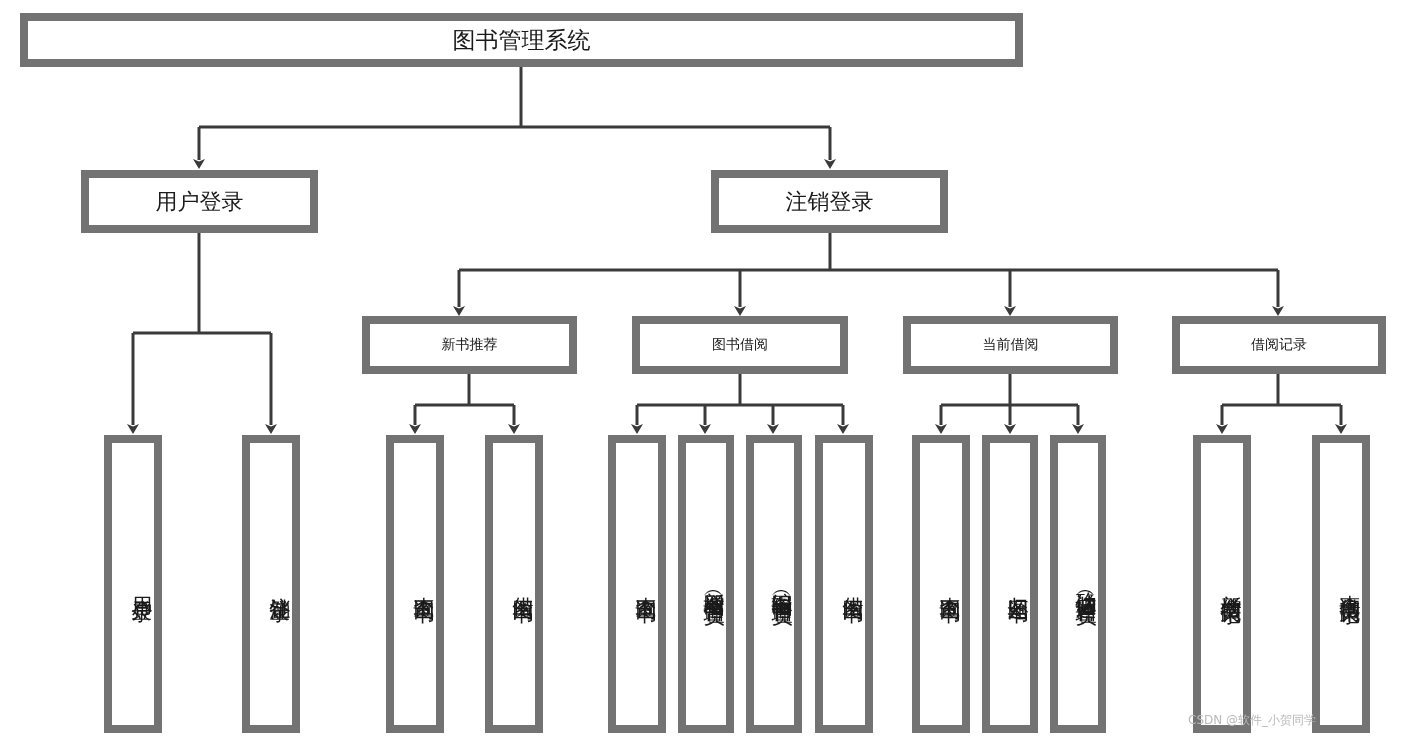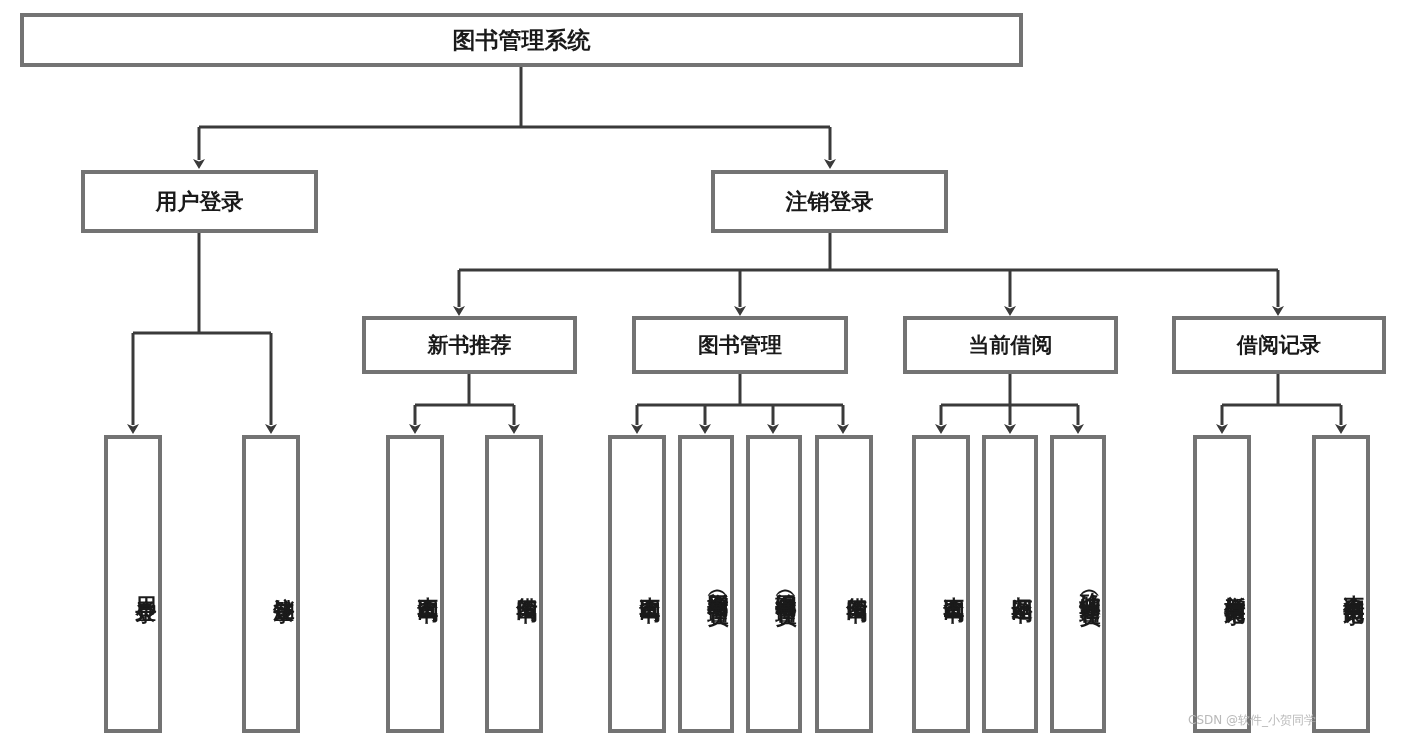--- a/index.html
+++ b/index.html
@@ -23,37 +23,36 @@
     left: 0;
     top: 0;
     width: 1405px;
     height: 747px;
     pointer-events: none;
   }
   .node {
     position: absolute;
     box-sizing: border-box;
     background: #ffffff;
-    border: 4px solid #737373;
+    border: 8px solid #737373;
     display: flex;
     align-items: center;
     justify-content: center;
     text-align: center;
     color: #1a1a1a;
     z-index: 2;
-    font-weight: bold;
   }
   .node.root {
     font-size: 23px;
   }
   .node.lvl1 {
     font-size: 22px;
   }
   .node.lvl2 {
-    font-size: 21px;
+    font-size: 14px;
   }
   .node.leaf {
     font-size: 21px;
     writing-mode: vertical-rl;
     text-orientation: upright;
     letter-spacing: 2px;
     line-height: 1.15;
     padding: 8px 0;
     align-items: flex-start;
     justify-content: center;
@@ -140,21 +139,21 @@
     <span class="label">用户登录</span>
   </div>
   <div class="node lvl1" style="left:711px; top:170px; width:237px; height:63px;">
     <span class="label">注销登录</span>
   </div>
 
   <div class="node lvl2" style="left:362px; top:316px; width:215px; height:58px;">
     <span class="label">新书推荐</span>
   </div>
   <div class="node lvl2" style="left:632px; top:316px; width:216px; height:58px;">
-    <span class="label">图书管理</span>
+    <span class="label">图书借阅</span>
   </div>
   <div class="node lvl2" style="left:1172px; top:316px; width:214px; height:58px;">
     <span class="label">借阅记录</span>
   </div>
   <div class="node lvl2" style="left:903px; top:316px; width:215px; height:58px;">
     <span class="label">当前借阅</span>
   </div>
 
   <div class="node leaf" style="left:104px; top:435px; width:58px; height:298px;">
     <span class="label">用户登录</span>

